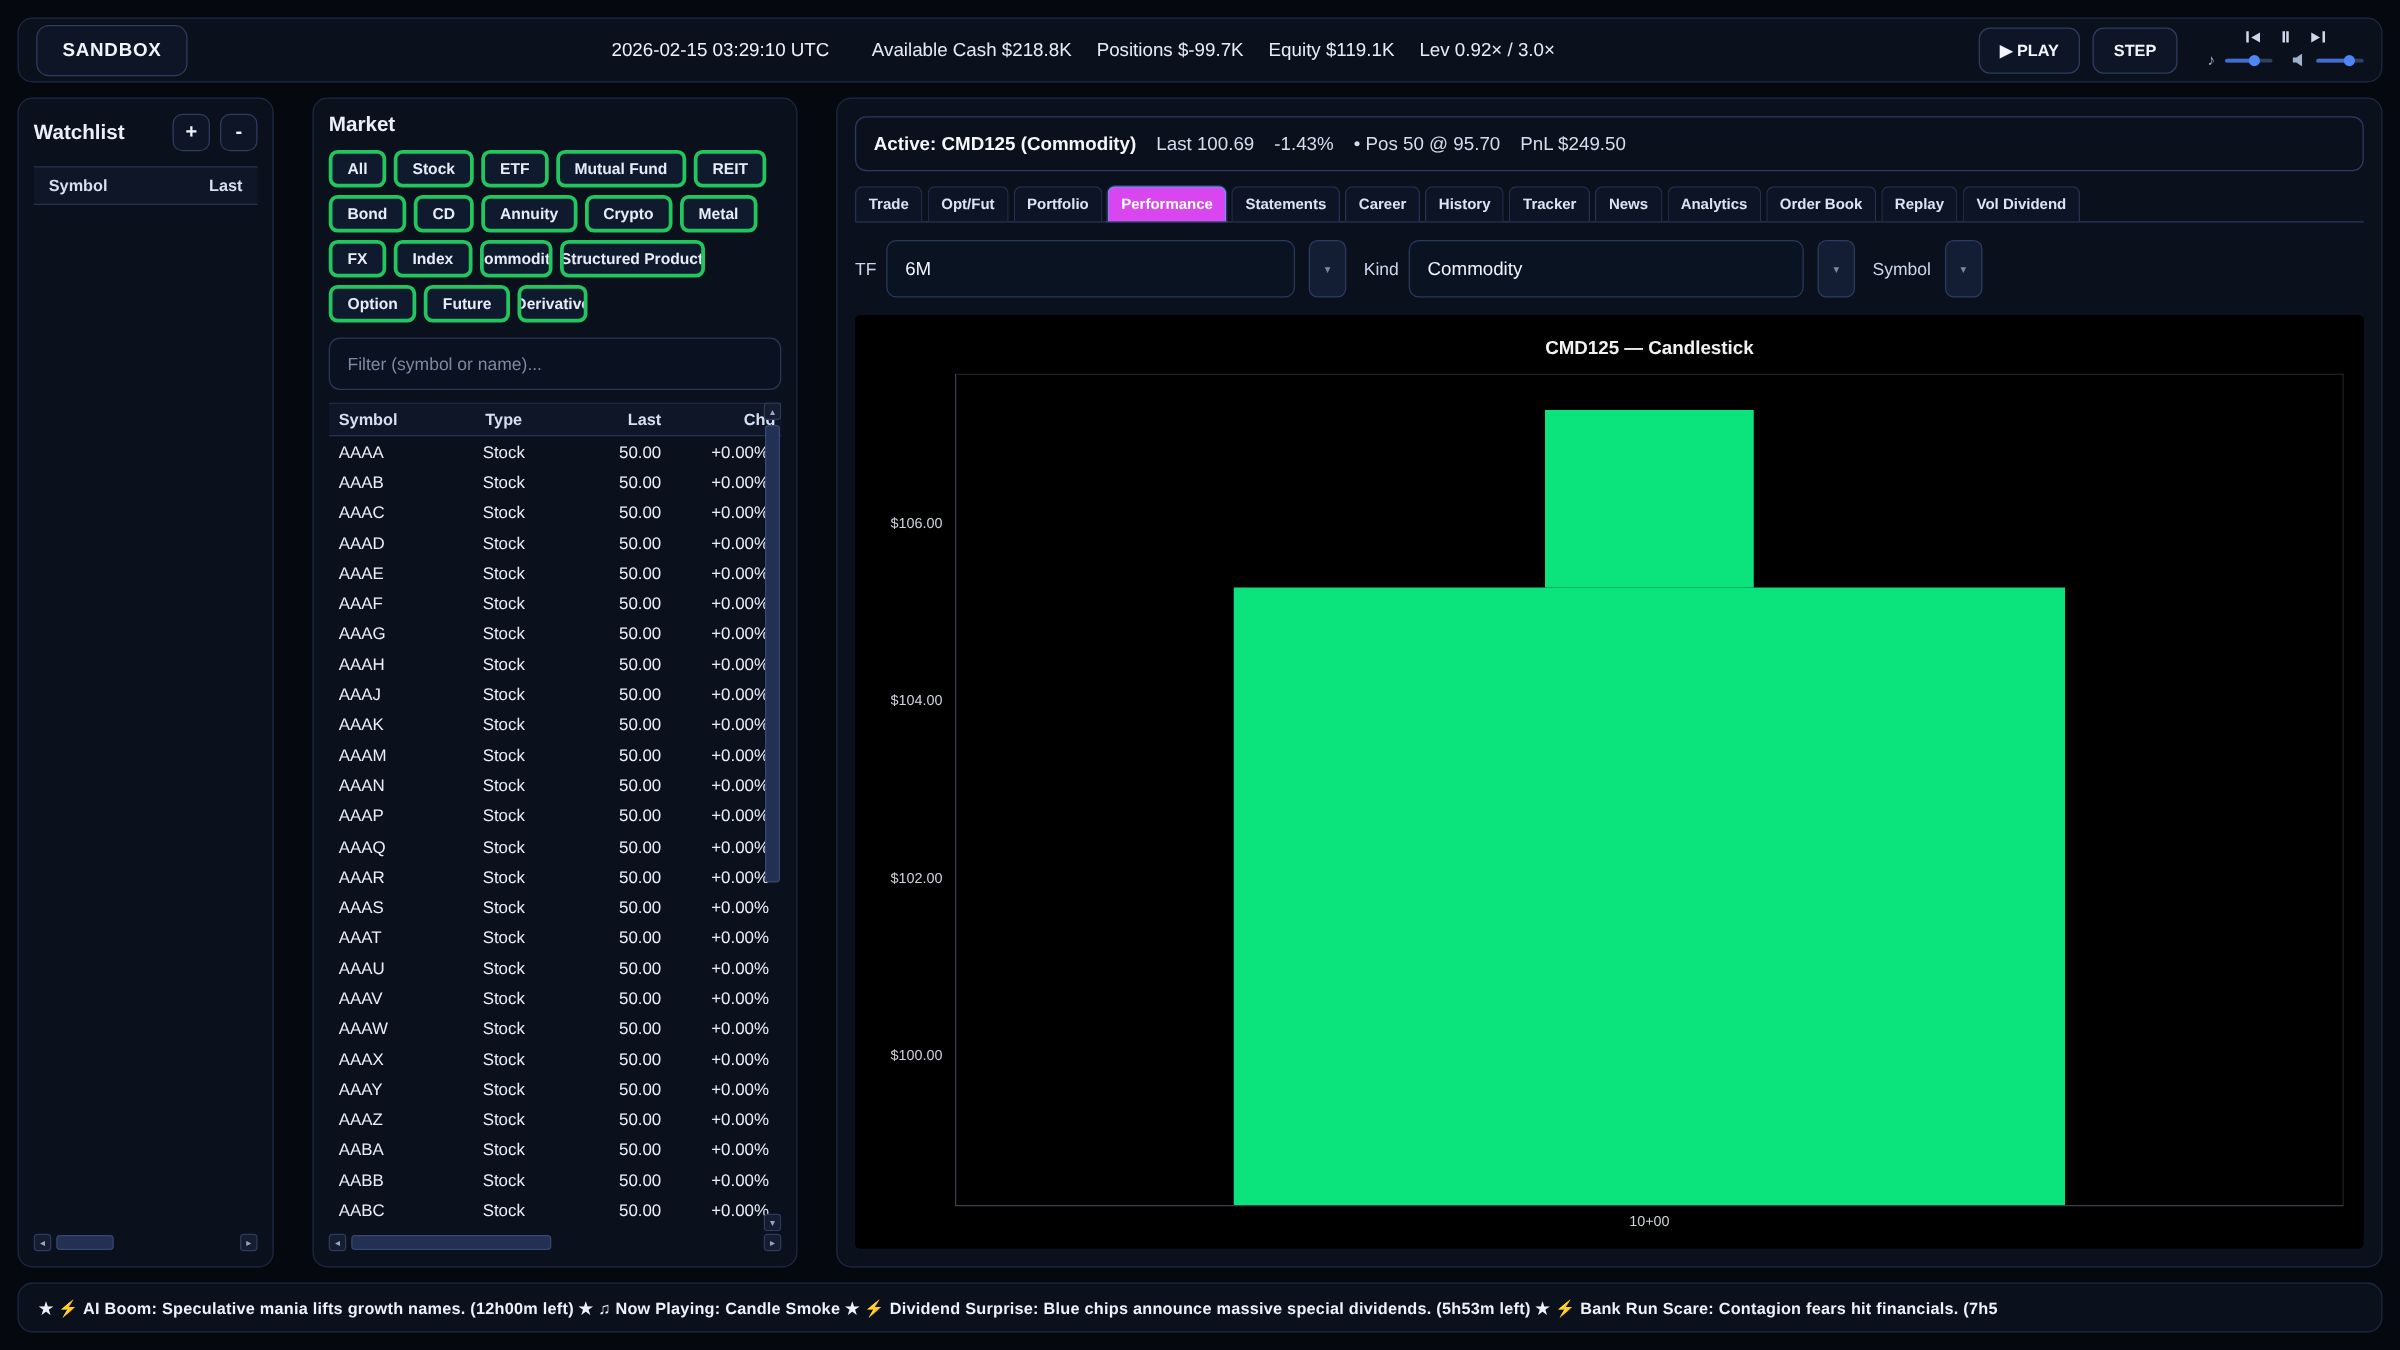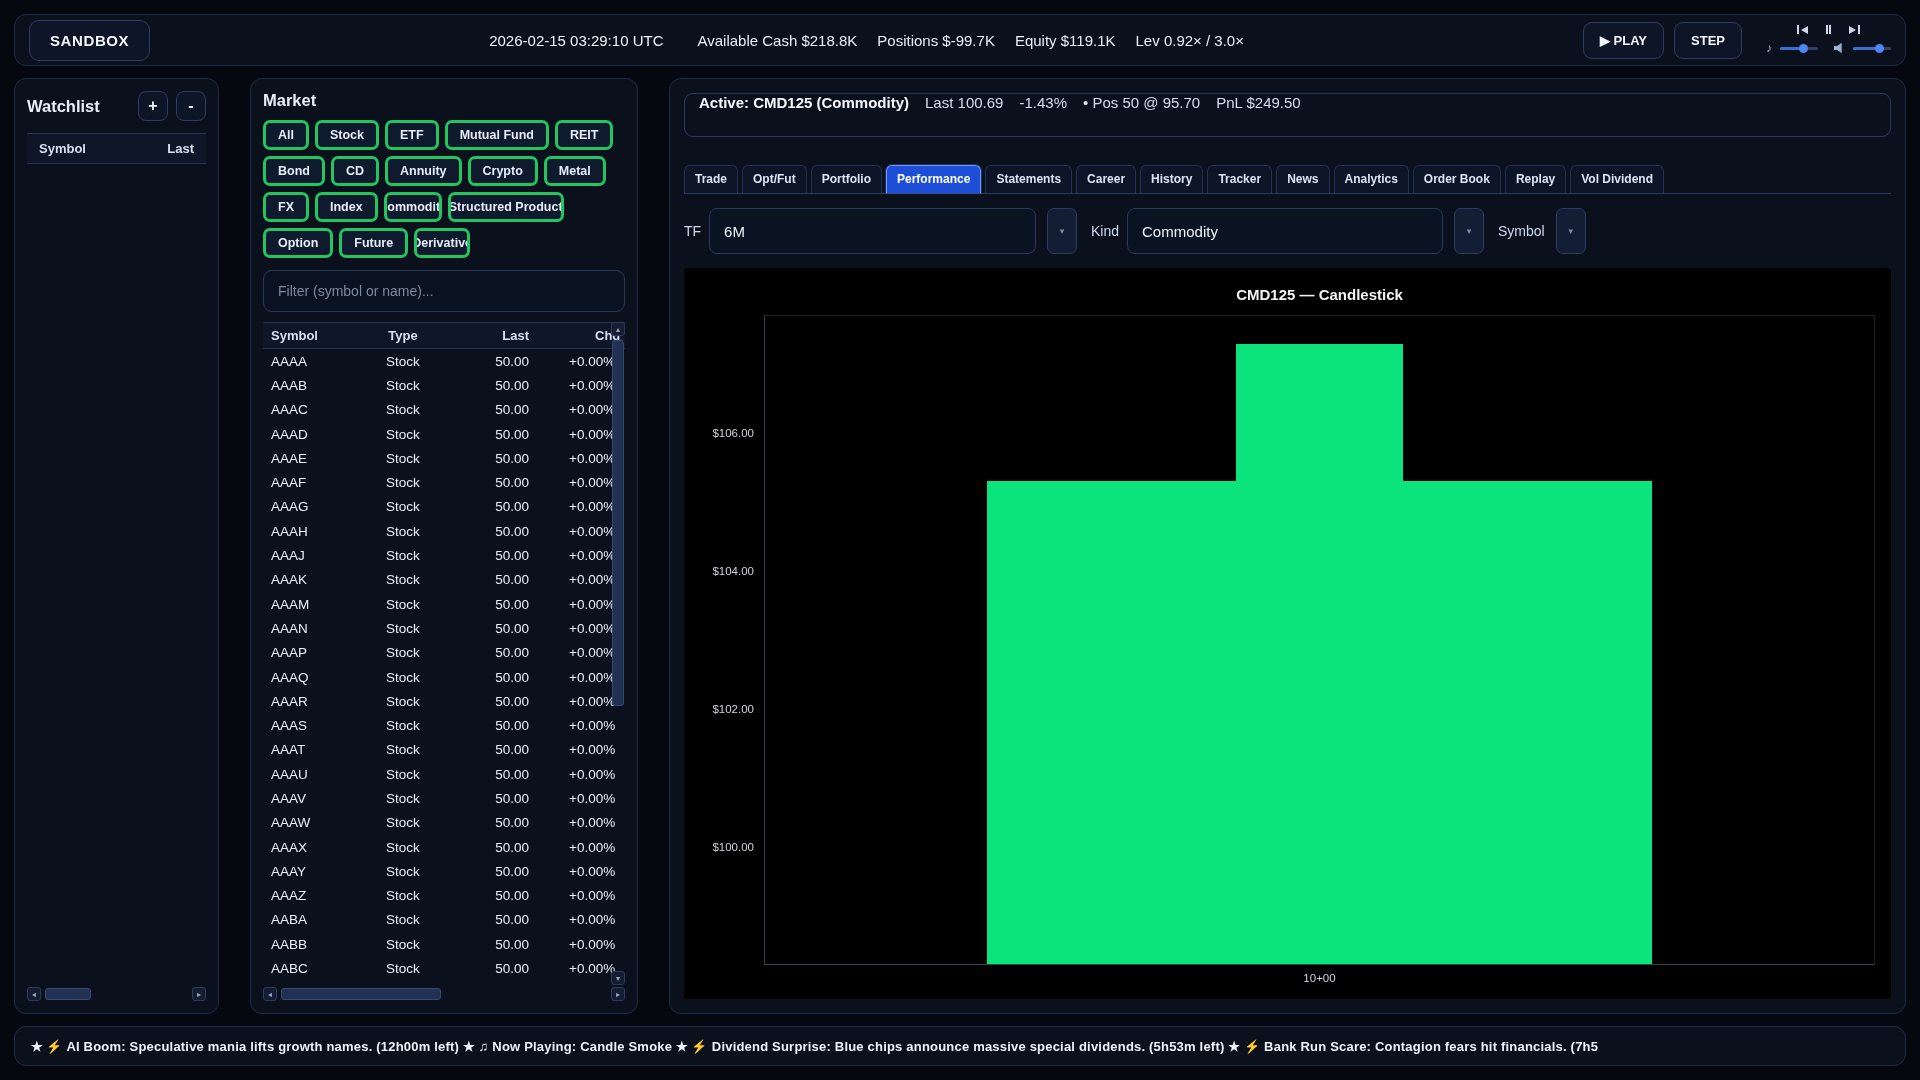--- a/index.html
+++ b/index.html
@@ -85,29 +85,29 @@
   .mhead .c1, .mrow .c1 { padding-left:8px; text-align:left; }
   .c2 { text-align:center; }
   .c3 { text-align:right; padding-right:4px; }
   .mhead .c4 { text-align:left; padding-left:62px; }
   .mrow .c4 { text-align:left; padding-left:36px; }
   .mrow { height:24.3px; font-size:13.5px; color:#eaeffa; cursor:pointer; }
   .mbody { overflow:hidden; height:calc(100% - 27px); }
 
   
   .main { flex:1; display:flex; flex-direction:column; padding:14px; min-width:0; min-height:0; }
-  .activebar { height:44px; border:1px solid #2b3a5e; border-radius:9px; display:flex; align-items:flex-start;
+  .activebar { height:44px; border:1px solid #2b3a5e; border-radius:9px; display:flex; align-items:center;
                gap:16px; padding:0 14px; font-size:15px; flex:0 0 auto; }
   .activebar .atitle { font-weight:bold; color:#f4f7fd; white-space:nowrap; }
   .activebar span { white-space:nowrap; color:#d5deee; }
-  .tabs { display:flex; gap:4px; margin-top:28px; border-bottom:1px solid #2b3a5e; padding-bottom:0; flex:0 0 auto; }
+  .tabs { display:flex; gap:4px; margin-top:12px; border-bottom:1px solid #2b3a5e; padding-bottom:0; flex:0 0 auto; }
   .tab { background:#0d1426; border:1px solid #253154; border-bottom:none; border-radius:6px 6px 0 0;
          color:#dbe4f5; font-size:12px; font-weight:bold; padding:6px 10px 7px; cursor:pointer; white-space:nowrap;
          font-family:"Liberation Sans", sans-serif; }
-  .tab.active { background:#1d4ed8; border:1px solid #6b97ff; border-bottom:none; color:#ffffff;
+  .tab.active { background:#d946ef; border:1px solid #6b97ff; border-bottom:none; color:#ffffff;
                 box-shadow:0 0 0 1px rgba(107,151,255,.25); }
   .controls { display:flex; align-items:center; gap:14px; margin-top:14px; flex:0 0 auto; }
   .ctl-group { display:flex; align-items:center; gap:8px; flex:1; }
   .ctl-label { font-size:14px; color:#cdd8ee; white-space:nowrap; }
   .sel { flex:1; height:46px; background:#0a1322; border:1px solid #2a3a5e; border-radius:8px;
          display:flex; align-items:center; padding:0 14px; font-size:15px; color:#eef2fa; cursor:pointer; }
   .sel-btn { width:30px; height:46px; background:#131d33; border:1px solid #2c3c60; border-radius:7px;
              margin-left:3px; cursor:pointer; display:flex; align-items:center; justify-content:center;
              color:#7d89a3; font-size:9px; }
 

